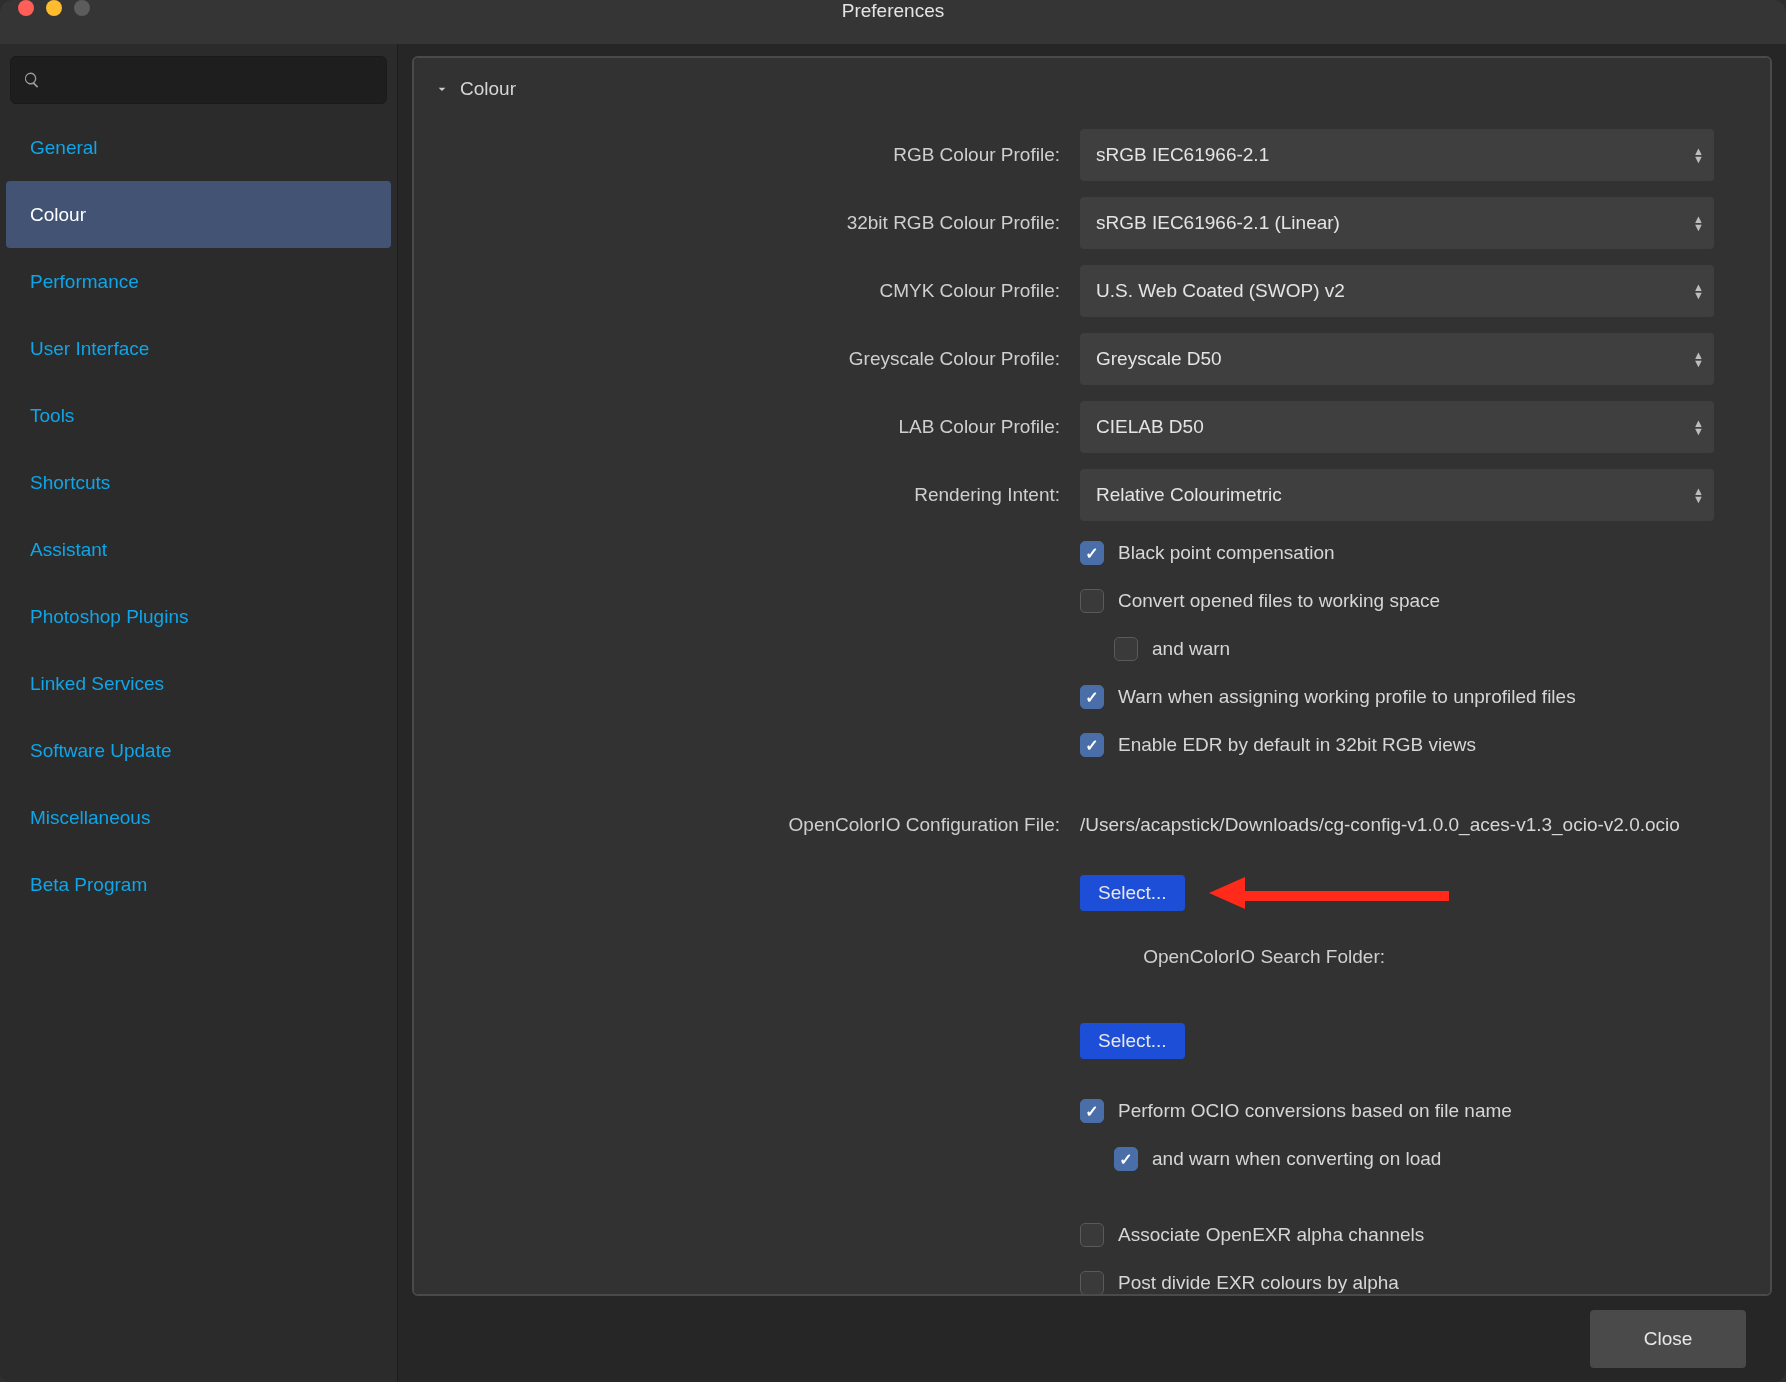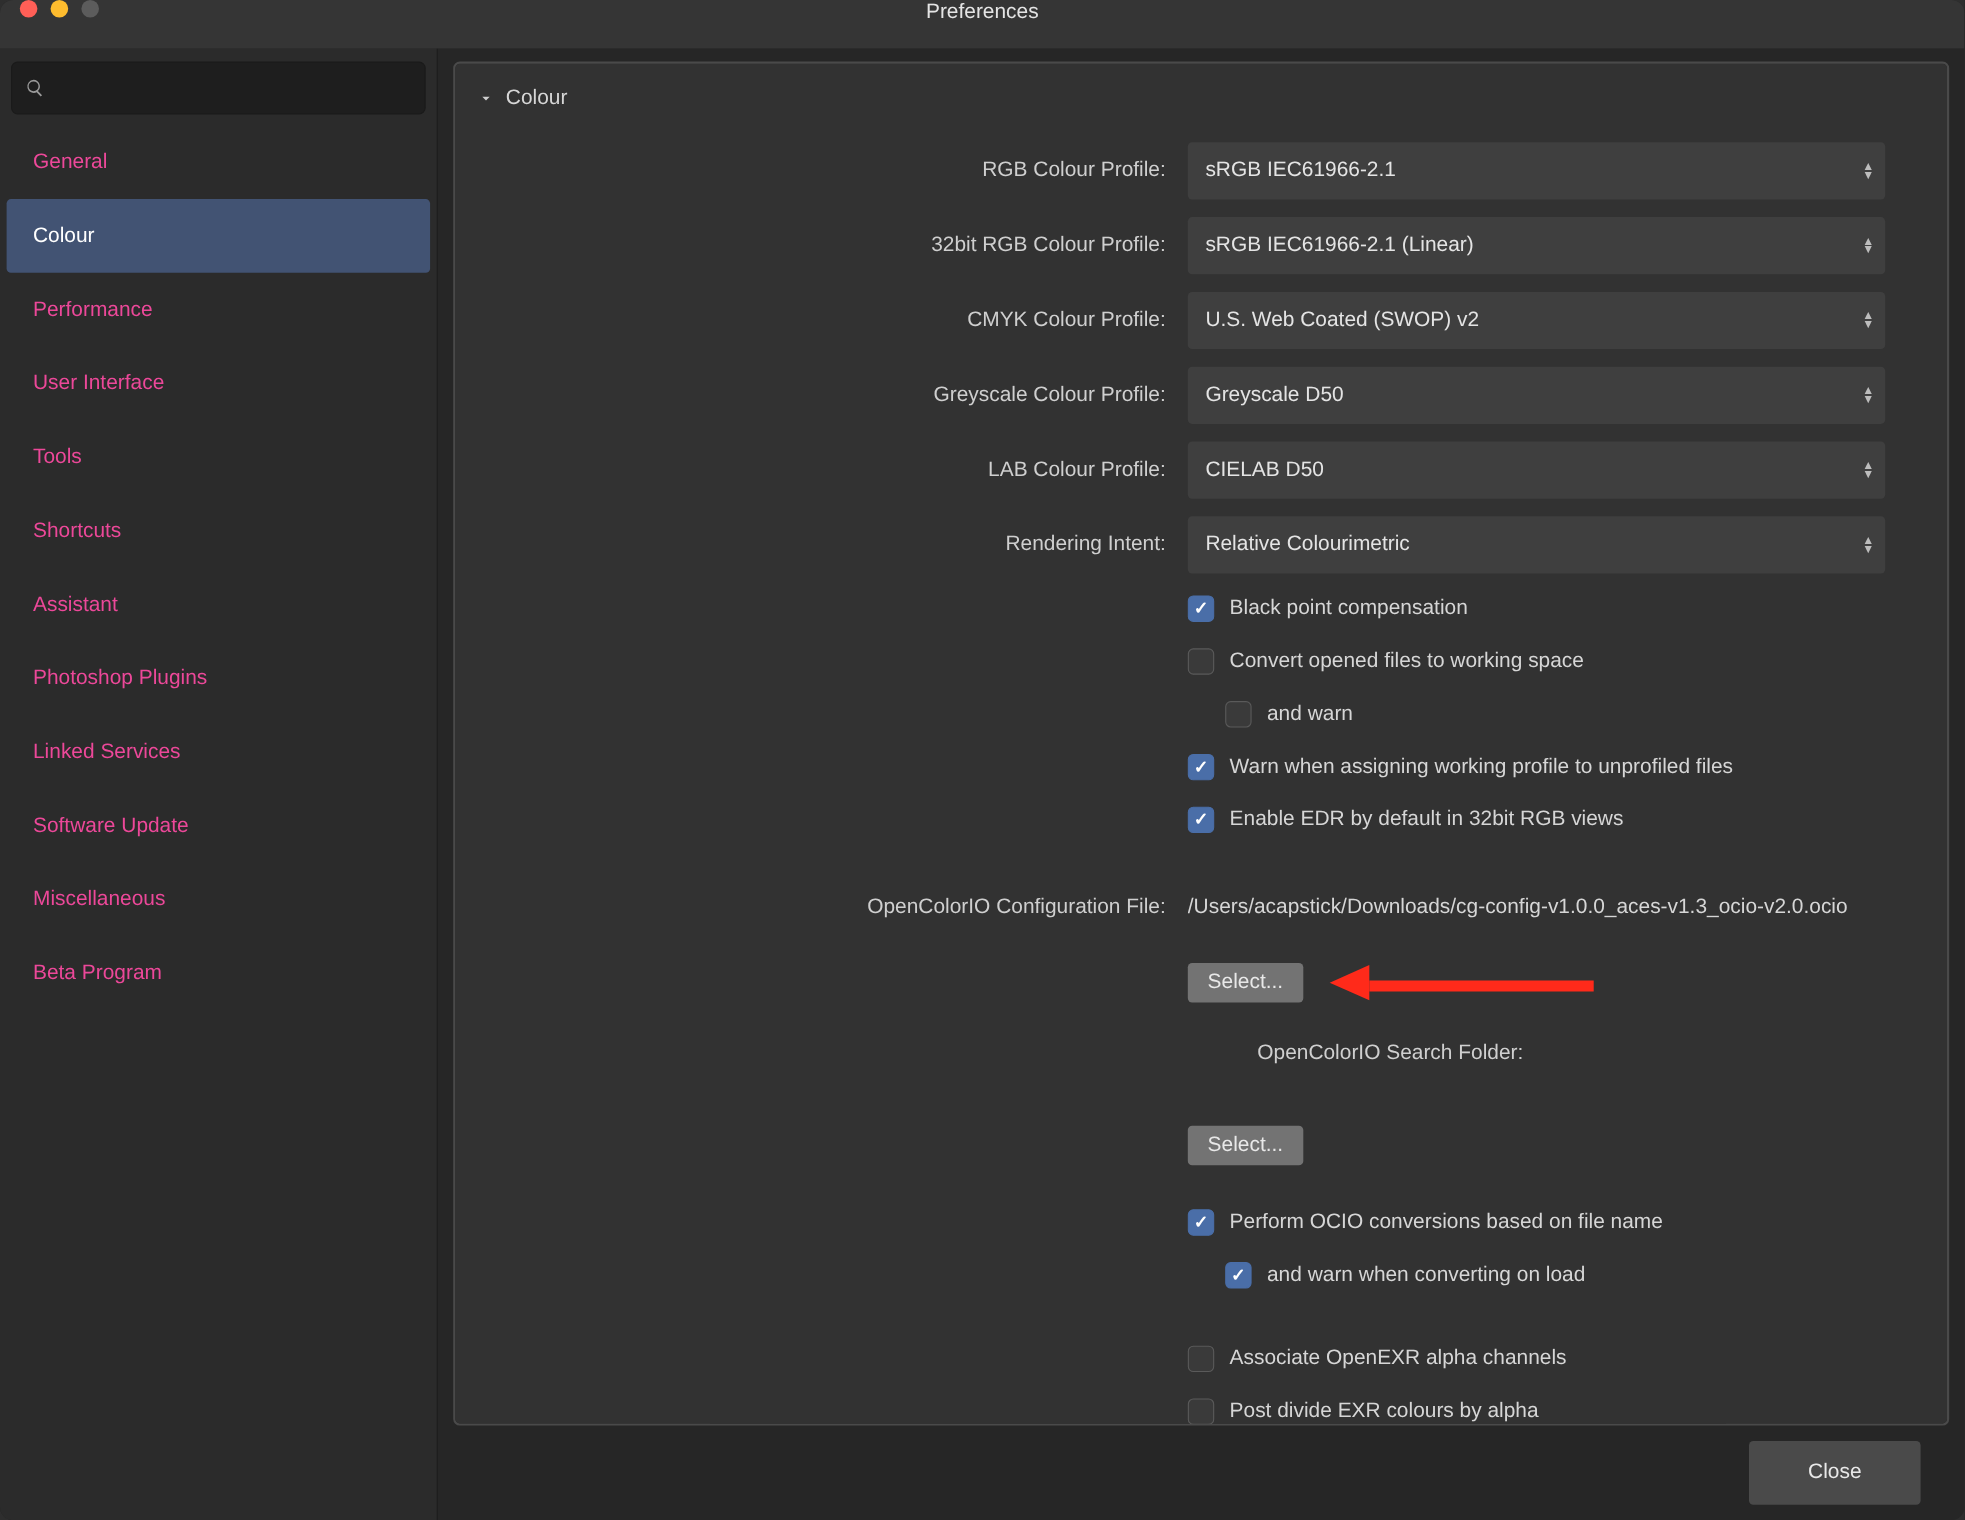--- a/index.html
+++ b/index.html
@@ -66,21 +66,21 @@
   .searchbox svg { width: 18px; height: 18px; fill: #9a9a9a; }
   .searchbox input {
     flex: 1; background: transparent; border: none; outline: none;
     color: #d6d6d6; font-size: 18px; margin-left: 10px;
   }
   .sidebar-list { display: flex; flex-direction: column; padding: 0 6px; }
   .sidebar-item {
     height: 67px;
     display: flex; align-items: center;
     padding: 0 24px;
-    color: #ec4899;
+    color: #0ea5e9;
     border-radius: 4px;
     cursor: default;
   }
   .sidebar-item.active { background: #425373; color: #fff; }
 
   .content {
     flex: 1 1 auto;
     display: flex;
     flex-direction: column;
     padding: 12px 14px 0 14px;
@@ -129,21 +129,21 @@
     display: inline-flex; align-items: center; justify-content: center;
     flex-shrink: 0;
   }
   .check.on { background: #4a6ea8; border-color: #4a6ea8; }
   .check.on::after { content: "✓"; color: #fff; font-size: 16px; font-weight: 600; }
   .cblabel { color: #d6d6d6; }
   .indent { margin-left: 34px; }
 
   .path { color: #d6d6d6; white-space: nowrap; overflow: hidden; text-overflow: ellipsis; }
   .btn {
-    background: #737373;
+    background: #1d4ed8;
     color: #e8e8e8;
     border-radius: 4px;
     padding: 7px 18px;
     display: inline-flex;
     cursor: default;
   }
 
   .arrow {
     position: relative; width: 240px; height: 20px;
   }

